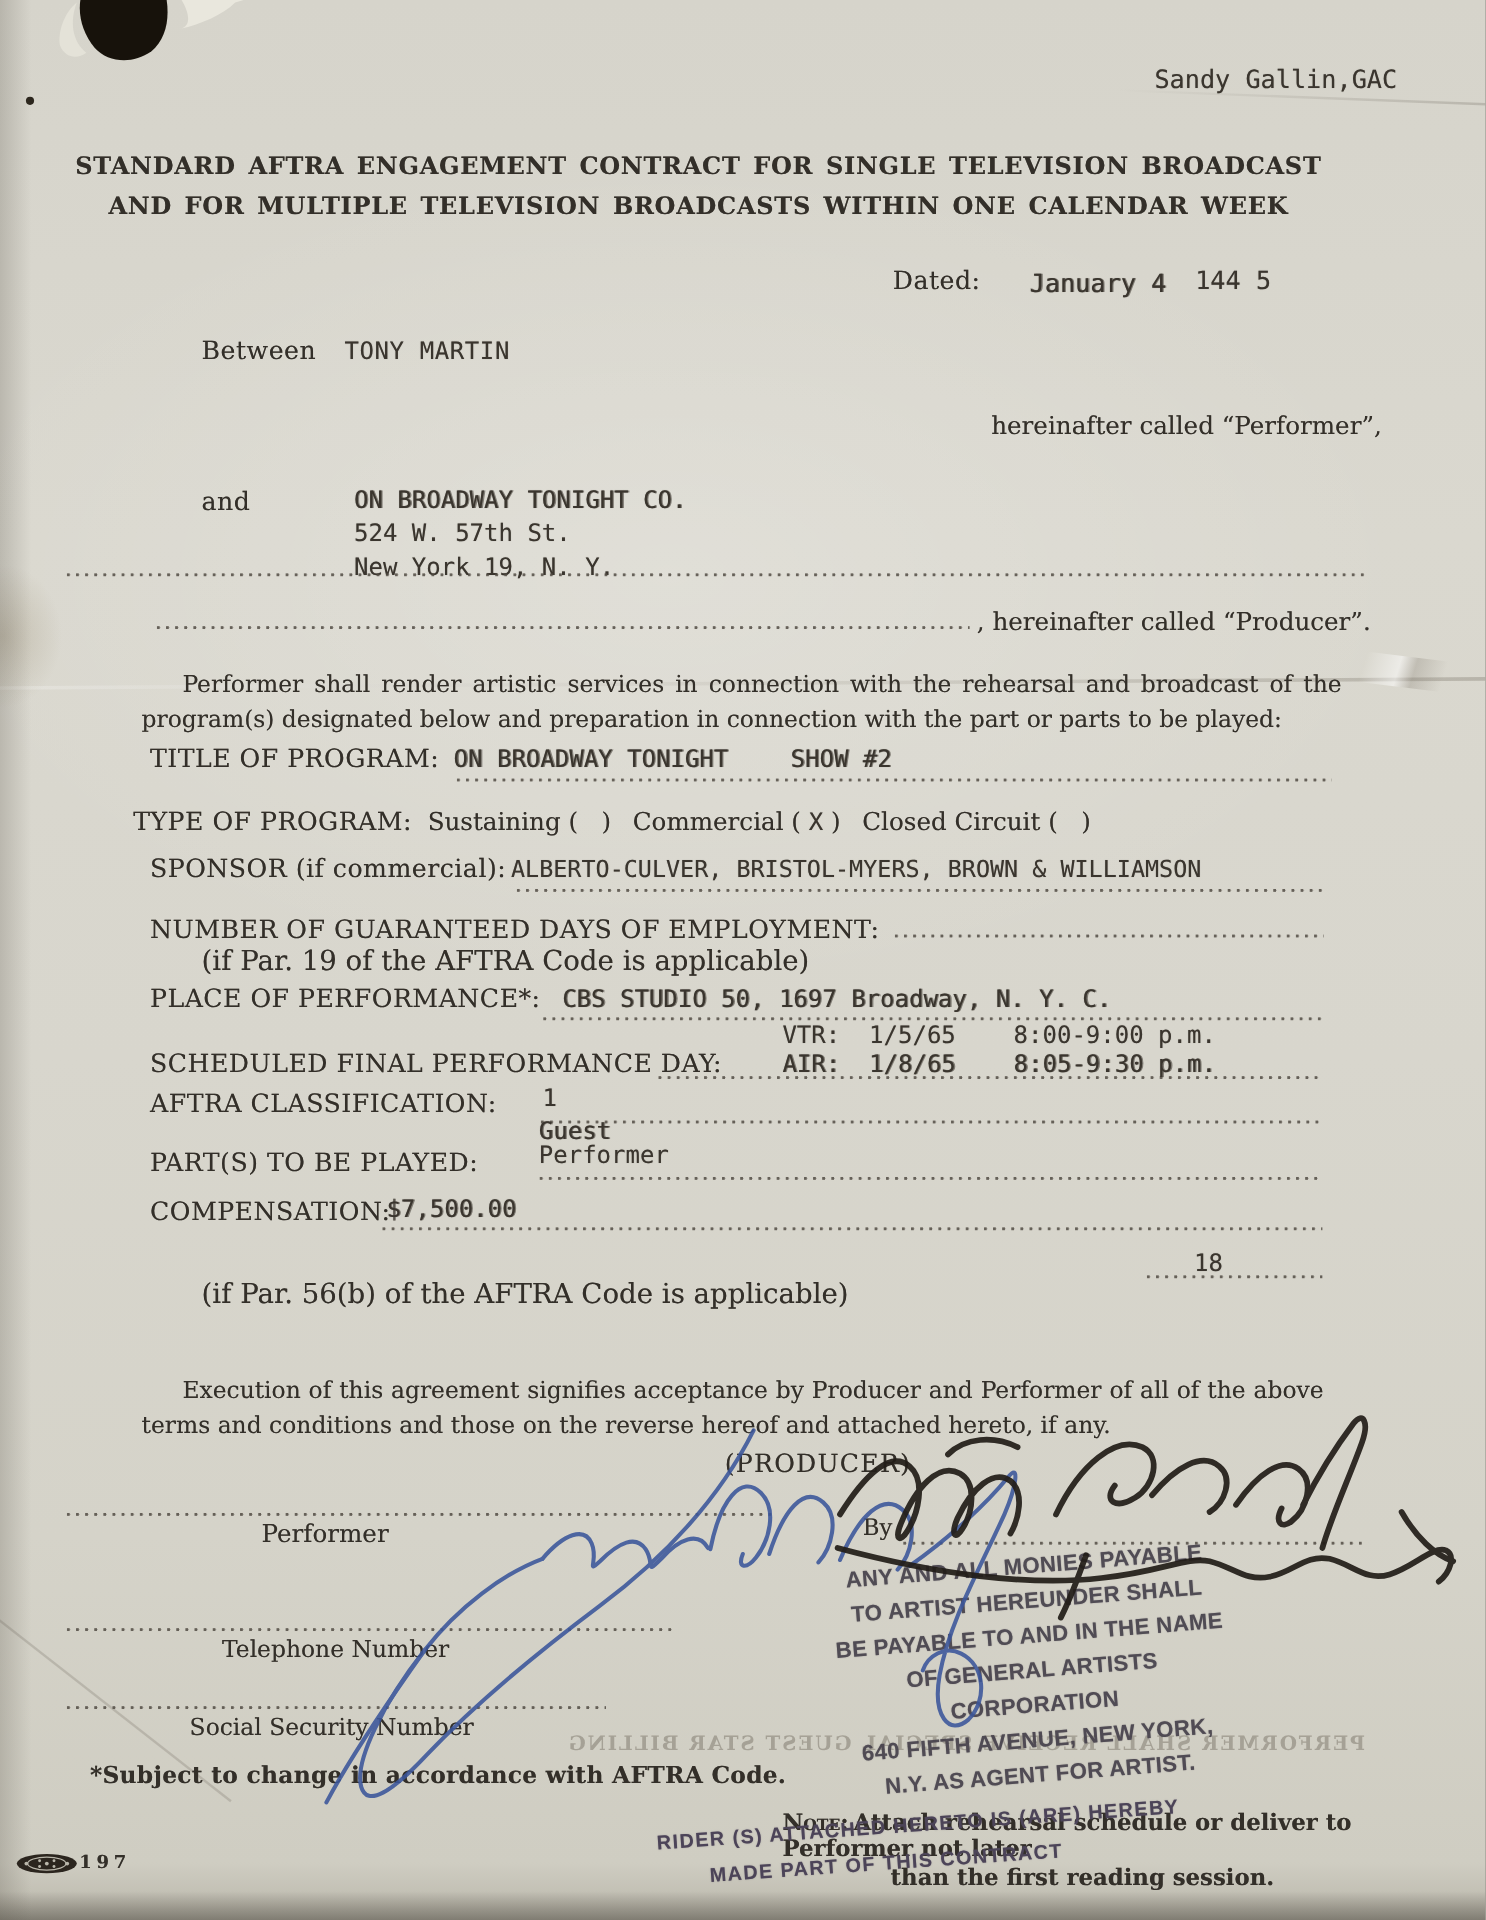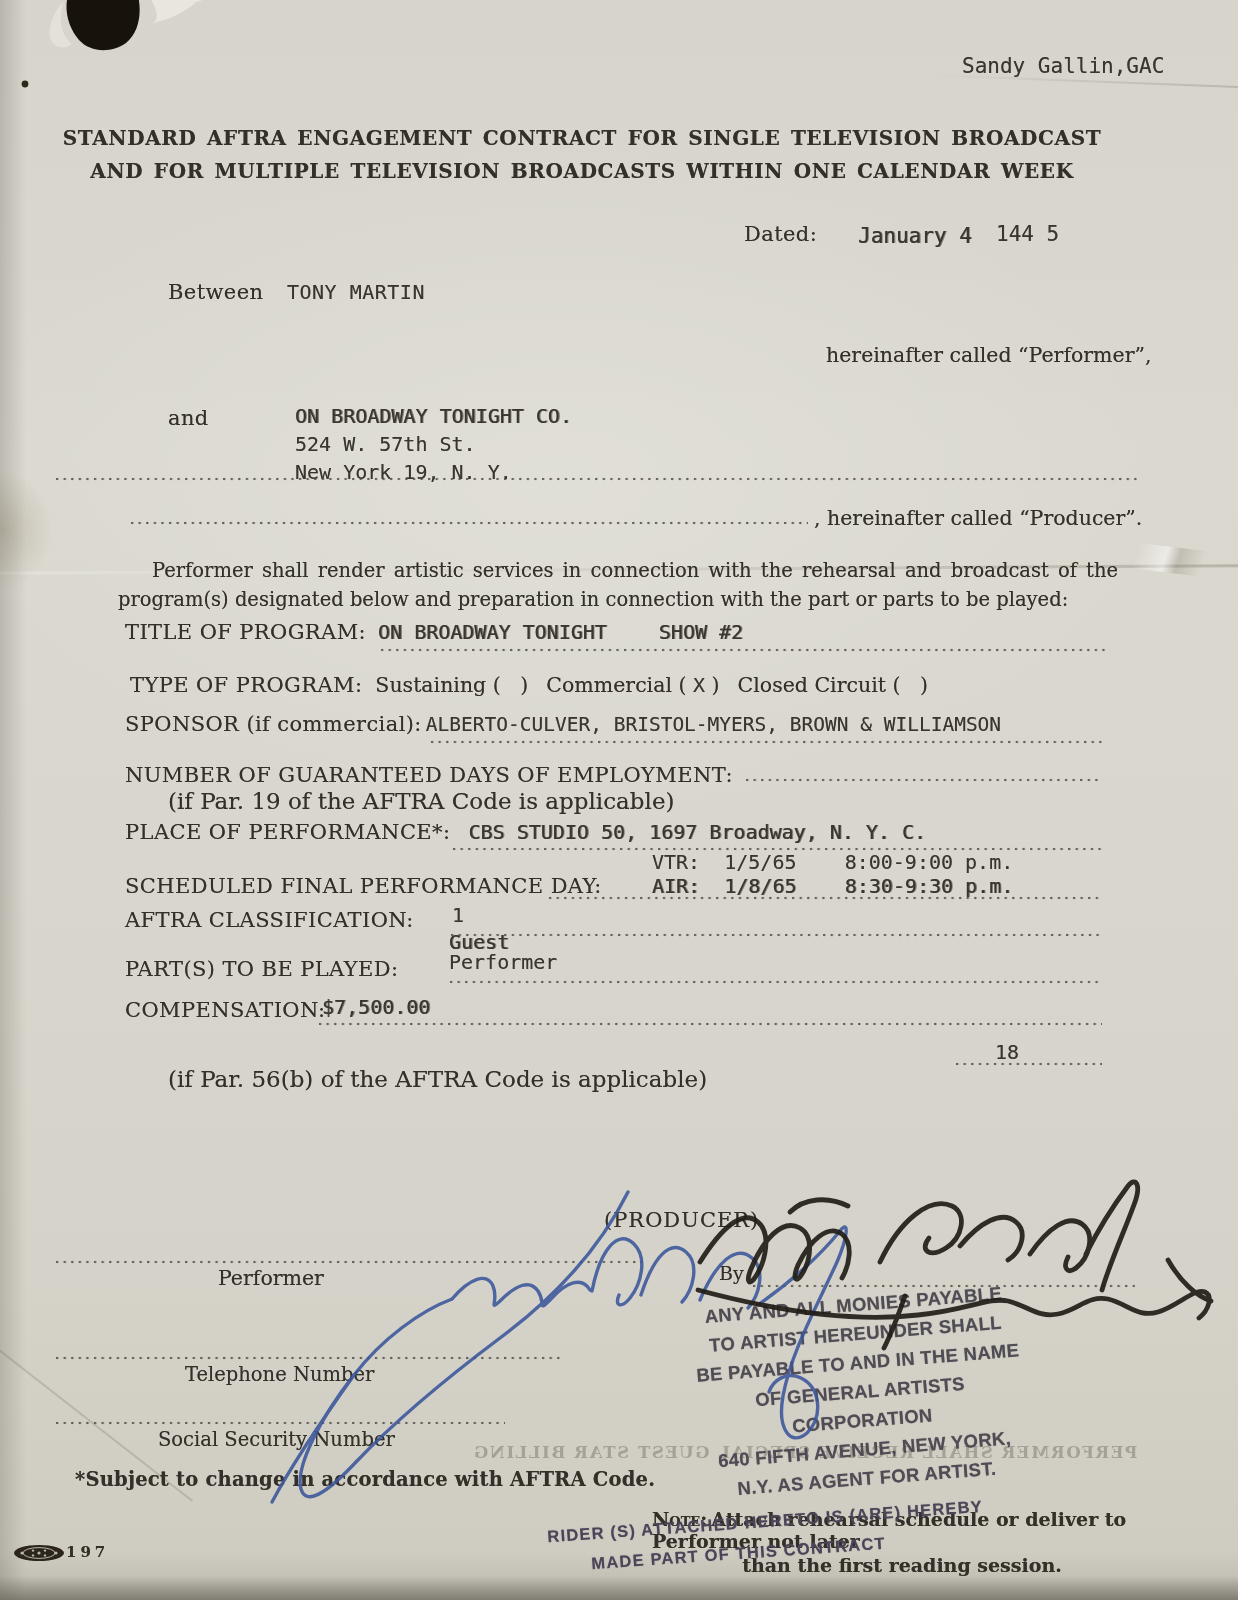--- a/index.html
+++ b/index.html
@@ -72,21 +72,21 @@
 
   <div class="abs serif paragraph" style="left:118px;top:556px;width:1000px;text-indent:34px;">Performer shall render artistic services in connection with the rehearsal and broadcast of the program(s) designated below and preparation in connection with the part or parts to be played:</div>
 
   <div class="abs" style="left:125px;top:620px;">
     <span class="serif lbl">TITLE OF PROGRAM:</span>
     <span class="typed strike2" style="font-size:20px;margin-left:8px;">ON BROADWAY TONIGHT</span>
     <span class="typed strike2" style="font-size:20px;margin-left:48px;">SHOW #2</span>
   </div>
   <div class="abs dots" style="left:380px;top:648px;width:730px;"></div>
 
-  <div class="abs" style="left:130px;top:673px;">
+  <div class="abs" style="left:111px;top:673px;">
     <span class="serif lbl">TYPE OF PROGRAM:</span>
     <span class="serif" style="font-size:20.5px;margin-left:9px;white-space:pre;">Sustaining (   )</span>
     <span class="serif" style="font-size:20.5px;margin-left:14px;white-space:pre;">Commercial ( </span><span class="typed" style="font-size:20px;">X</span><span class="serif" style="font-size:20.5px;white-space:pre;"> )</span>
     <span class="serif" style="font-size:20.5px;margin-left:14px;white-space:pre;">Closed Circuit (   )</span>
   </div>
 
   <div class="abs" style="left:125px;top:712px;">
     <span class="serif lbl">SPONSOR (if commercial):</span>
     <span class="typed" style="font-size:19.5px;">ALBERTO-CULVER, BRISTOL-MYERS, BROWN &amp; WILLIAMSON</span>
   </div>
@@ -98,39 +98,40 @@
 
   <div class="abs" style="left:125px;top:820px;">
     <span class="serif lbl">PLACE OF PERFORMANCE*:</span>
     <span class="typed strike2" style="font-size:20px;margin-left:14px;">CBS STUDIO 50, 1697 Broadway, N. Y. C.</span>
   </div>
   <div class="abs dots" style="left:452px;top:847px;width:650px;"></div>
   <div class="abs typed" style="left:652px;top:850px;font-size:20px;">VTR:  1/5/65    8:00-9:00 p.m.</div>
 
   <div class="abs serif lbl" style="left:125px;top:874px;">SCHEDULED FINAL PERFORMANCE DAY:</div>
   <div class="abs dots" style="left:548px;top:896px;width:554px;"></div>
-  <div class="abs typed strike2" style="left:652px;top:874px;font-size:20px;">AIR:  1/8/65    8:30-9:30 p.m.</div>
+  <div class="abs typed strike2" style="left:652px;top:874px;font-size:20px;">AIR:  1/8/65    8:05-9:30 p.m.</div>
 
   <div class="abs serif lbl" style="left:125px;top:908px;">AFTRA CLASSIFICATION:</div>
   <div class="abs typed" style="left:452px;top:903px;font-size:20px;">1</div>
   <div class="abs dots" style="left:450px;top:933px;width:652px;"></div>
   <div class="abs typed strike2" style="left:449px;top:930px;font-size:20px;">Guest</div>
 
   <div class="abs serif lbl" style="left:125px;top:957px;">PART(S) TO BE PLAYED:</div>
   <div class="abs typed" style="left:449px;top:950px;font-size:20px;">Performer</div>
   <div class="abs dots" style="left:449px;top:980px;width:653px;"></div>
 
   <div class="abs serif lbl" style="left:125px;top:998px;">COMPENSATION:</div>
   <div class="abs typed strike2" style="left:322px;top:995px;font-size:20px;">$7,500.00</div>
   <div class="abs dots" style="left:318px;top:1022px;width:784px;"></div>
 
   <div class="abs dots" style="left:955px;top:1062px;width:147px;"></div>
   <div class="abs typed" style="left:995px;top:1040px;font-size:20px;">18</div>
   <div class="abs serif sublbl" style="left:168px;top:1066px;">(if Par. 56(b) of the AFTRA Code is applicable)</div>
 
+  <div class="abs serif paragraph" style="left:118px;top:1144px;width:985px;text-indent:34px;">Execution of this agreement signifies acceptance by Producer and Performer of all of the above terms and conditions and those on the reverse hereof and attached hereto, if any.</div>
 
   <div class="abs ghost" style="left:470px;top:1443px;width:670px;font-size:16.5px;text-align:center;">PERFORMER SHALL RECEIVE SPECIAL GUEST STAR BILLING</div>
 
   <div class="abs serif" style="left:604px;top:1208px;font-size:21px;letter-spacing:1px;">(PRODUCER)</div>
 
   <div class="abs dots" style="left:55px;top:1260px;width:588px;"></div>
   <div class="abs serif" style="left:218px;top:1266px;font-size:20.5px;">Performer</div>
 
   <div class="abs serif" style="left:719px;top:1262px;font-size:19px;">By</div>
   <div class="abs dots" style="left:752px;top:1284px;width:383px;"></div>

